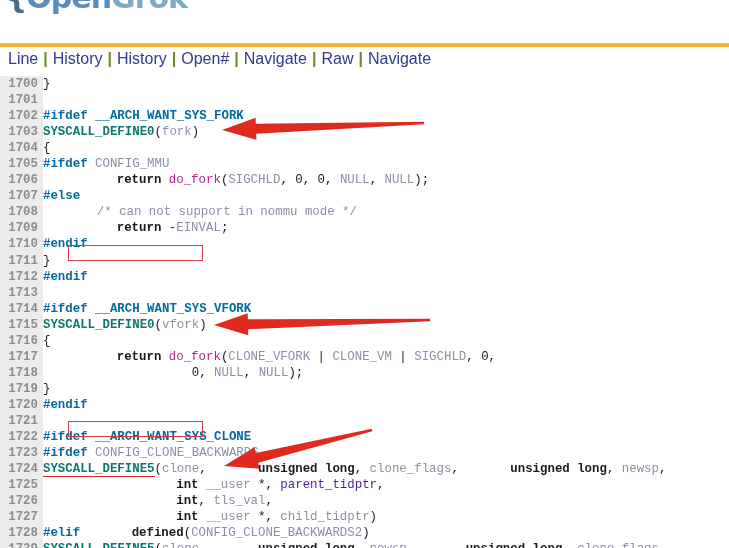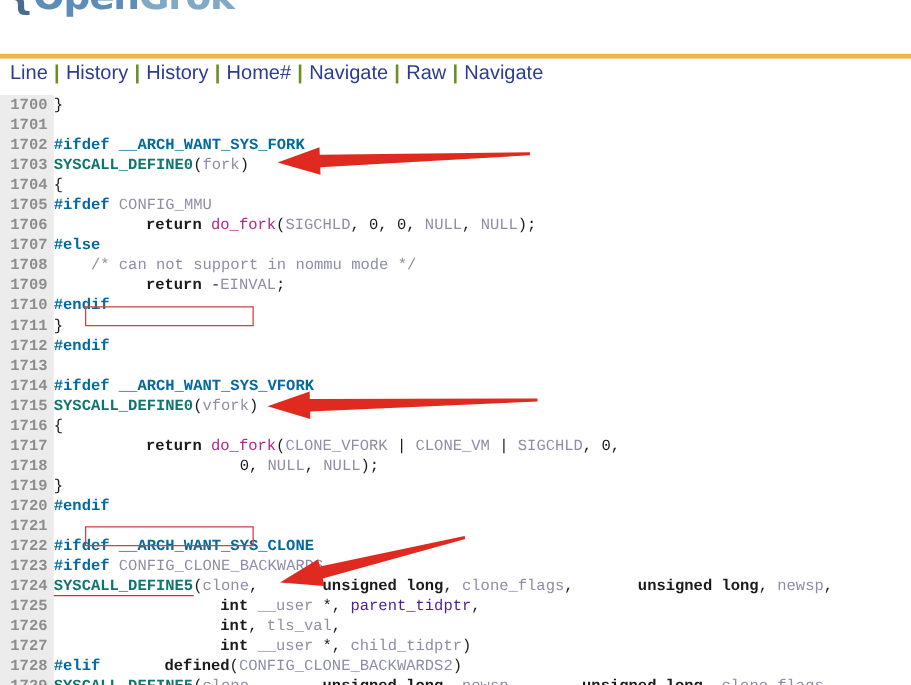--- a/index.html
+++ b/index.html
@@ -111,21 +111,21 @@
     font-family:"Liberation Mono", monospace;
     font-weight:bold;
   }
   .code{color:#1a1a1a;}
   .kw   {color:#1a1a1a;font-weight:bold;margin-left:44px;}      
   .pp   {color:#0369a1;font-weight:bold;}      
   .mac  {color:#0f766e;font-weight:bold;}      
   .fn   {color:#b5268c;font-weight:normal;}      
   .id   {color:#8e8ea8;}                        
   .var  {color:#4c1d95;}                        
-  .cmt  {color:#8e8ea8;}
+  .cmt  {color:#8e8ea8;margin-left:24px;}
   .uline{border-bottom:1.5px solid #d03030;}
 
   
   #box1{
     position:absolute;left:68px;top:169px;width:135px;height:16px;
     border:1px solid #d04040;box-sizing:border-box;pointer-events:none;
   }
   #box2{
     position:absolute;left:68px;top:345px;width:135px;height:16px;
     border:1px solid #d04040;box-sizing:border-box;pointer-events:none;
@@ -141,21 +141,21 @@
 <body>
 
 <div id="masthead">
   <div id="logo">
     <span class="brace">{</span><span class="open">Open</span><span class="grok">Grok</span>
   </div>
   <div id="rule"></div>
 </div>
 
 <div id="navbar">
-  <div id="navlinks"><a href="#">Line</a><span class="sep">|</span><a href="#">History</a><span class="sep">|</span><a href="#">History</a><span class="sep">|</span><a href="#">Home#</a><span class="sep">|</span><a href="#">Navigate</a><span class="sep">|</span><a href="#">Raw</a><span class="sep">|</span><a href="#">Navigate</a></div>
+  <div id="navlinks"><a href="#">Line</a><span class="sep">|</span><a href="#">History</a><span class="sep">|</span><a href="#">History</a><span class="sep">|</span><a href="#">Open#</a><span class="sep">|</span><a href="#">Navigate</a><span class="sep">|</span><a href="#">Raw</a><span class="sep">|</span><a href="#">Navigate</a></div>
   <input id="searchbox" type="text" placeholder="" style="">
   <button id="searchbtn">Search</button>
   <div id="defscheck"></div>
   <div id="defslabel">d</div>
 </div>
 
 <div id="codepane">
   <div id="gutterbg"></div>
   <div id="codelines"><div class="cline"><span class="ln">1700</span><span class="code">}</span></div><div class="cline"><span class="ln">1701</span><span class="code"></span></div><div class="cline"><span class="ln">1702</span><span class="pp">#ifdef __ARCH_WANT_SYS_FORK</span></div><div class="cline"><span class="ln">1703</span><span class="mac">SYSCALL_DEFINE0</span><span class="code">(</span><span class="id">fork</span><span class="code">)</span></div><div class="cline"><span class="ln">1704</span><span class="code">{</span></div><div class="cline"><span class="ln">1705</span><span class="pp">#ifdef </span><span class="id">CONFIG_MMU</span></div><div class="cline"><span class="ln">1706</span><span class="code">    </span><span class="kw">return</span><span class="code"> </span><span class="fn">do_fork</span><span class="code">(</span><span class="id">SIGCHLD</span><span class="code">, 0, 0, </span><span class="id">NULL</span><span class="code">, </span><span class="id">NULL</span><span class="code">);</span></div><div class="cline"><span class="ln">1707</span><span class="pp">#else</span></div><div class="cline"><span class="ln">1708</span><span class="cmt">    /* can not support in nommu mode */</span></div><div class="cline"><span class="ln">1709</span><span class="code">    </span><span class="kw">return</span><span class="code"> -</span><span class="id">EINVAL</span><span class="code">;</span></div><div class="cline"><span class="ln">1710</span><span class="pp">#endif</span></div><div class="cline"><span class="ln">1711</span><span class="code">}</span></div><div class="cline"><span class="ln">1712</span><span class="pp">#endif</span></div><div class="cline"><span class="ln">1713</span><span class="code"></span></div><div class="cline"><span class="ln">1714</span><span class="pp">#ifdef __ARCH_WANT_SYS_VFORK</span></div><div class="cline"><span class="ln">1715</span><span class="mac">SYSCALL_DEFINE0</span><span class="code">(</span><span class="id">vfork</span><span class="code">)</span></div><div class="cline"><span class="ln">1716</span><span class="code">{</span></div><div class="cline"><span class="ln">1717</span><span class="code">    </span><span class="kw">return</span><span class="code"> </span><span class="fn">do_fork</span><span class="code">(</span><span class="id">CLONE_VFORK</span><span class="code"> | </span><span class="id">CLONE_VM</span><span class="code"> | </span><span class="id">SIGCHLD</span><span class="code">, 0,</span></div><div class="cline"><span class="ln">1718</span><span class="code">                    0, </span><span class="id">NULL</span><span class="code">, </span><span class="id">NULL</span><span class="code">);</span></div><div class="cline"><span class="ln">1719</span><span class="code">}</span></div><div class="cline"><span class="ln">1720</span><span class="pp">#endif</span></div><div class="cline"><span class="ln">1721</span><span class="code"></span></div><div class="cline"><span class="ln">1722</span><span class="pp">#ifdef __ARCH_WANT_SYS_CLONE</span></div><div class="cline"><span class="ln">1723</span><span class="pp">#ifdef </span><span class="id">CONFIG_CLONE_BACKWARDS</span></div><div class="cline"><span class="ln">1724</span><span class="mac uline">SYSCALL_DEFINE5</span><span class="code">(</span><span class="id">clone</span><span class="code">, </span><span class="kw">unsigned long</span><span class="code">, </span><span class="id">clone_flags</span><span class="code">, </span><span class="kw">unsigned long</span><span class="code">, </span><span class="id">newsp</span><span class="code">,</span></div><div class="cline"><span class="ln">1725</span><span class="code">            </span><span class="kw">int</span><span class="code"> </span><span class="id">__user</span><span class="code"> *, </span><span class="var">parent_tidptr</span><span class="code">,</span></div><div class="cline"><span class="ln">1726</span><span class="code">            </span><span class="kw">int</span><span class="code">, </span><span class="id">tls_val</span><span class="code">,</span></div><div class="cline"><span class="ln">1727</span><span class="code">            </span><span class="kw">int</span><span class="code"> </span><span class="id">__user</span><span class="code"> *, </span><span class="id">child_tidptr</span><span class="code">)</span></div><div class="cline"><span class="ln">1728</span><span class="pp">#elif </span><span class="kw">defined</span><span class="code">(</span><span class="id">CONFIG_CLONE_BACKWARDS2</span><span class="code">)</span></div><div class="cline"><span class="ln">1729</span><span class="mac">SYSCALL_DEFINE5</span><span class="code">(</span><span class="id">clone</span><span class="code">, </span><span class="kw">unsigned long</span><span class="code">, </span><span class="id">newsp</span><span class="code">, </span><span class="kw">unsigned long</span><span class="code">, </span><span class="id">clone_flags</span><span class="code">,</span></div></div>
   <div id="box1"></div>

